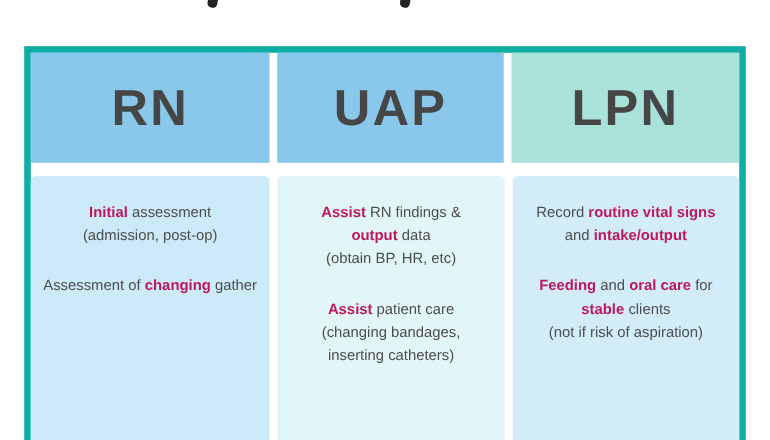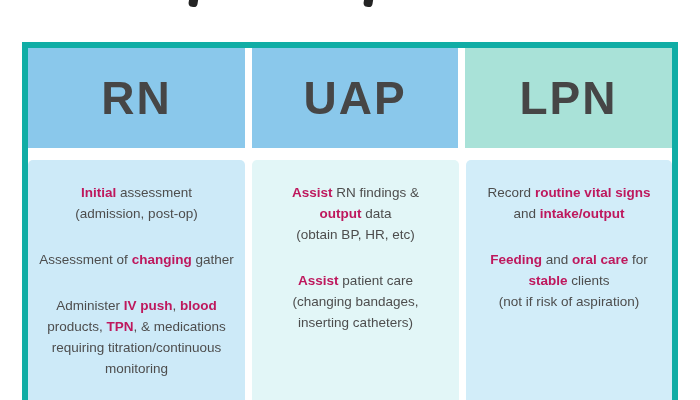--- a/index.html
+++ b/index.html
@@ -62,24 +62,20 @@
       <div class="header-cell col-0 hdr-blue">RN</div>
       <div class="header-cell col-2 hdr-blue">UAP</div>
       <div class="header-cell col-1 hdr-mint">LPN</div>
     </div>
 
     <div class="body-row">
       <div class="body-cell col-0 bg-blue">
           <p class="para"><span class="b">Initial</span><span> assessment
 (admission, post-op)</span></p>
           <p class="para"><span>Assessment of </span><span class="b">changing</span><span> gather</span></p>
-          <p class="para"><span>Administer </span><span class="b">IV push</span><span>, </span><span class="b">blood</span><span>
-products, </span><span class="b">TPN</span><span>, &amp; medications
-requiring titration/continuous
-monitoring</span></p>
         </div>
       <div class="body-cell col-1 bg-mint">
           <p class="para"><span class="b">Assist</span><span> RN findings &amp;
 </span><span class="b">output</span><span> data
 (obtain BP, HR, etc)</span></p>
           <p class="para"><span class="b">Assist</span><span> patient care
 (changing bandages,
 inserting catheters)</span></p>
         </div>
       <div class="body-cell col-2 bg-blue-right">

